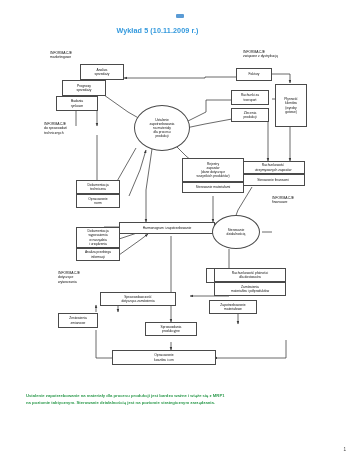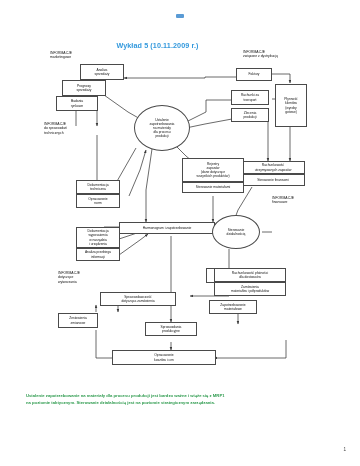--- a/index.html
+++ b/index.html
@@ -33,21 +33,20 @@
   .slide-title {
     position: absolute;
     left: 0;
     top: 26px;
     width: 315px;
     text-align: center;
     color: #3399dd;
     font-size: 7.2px;
     font-weight: bold;
     letter-spacing: 0.1px;
-    margin-top: 15px;
   }
   .diagram {
     position: absolute;
     left: 0;
     top: 0;
     width: 360px;
     height: 466px;
   }
   .node {
     position: absolute;

